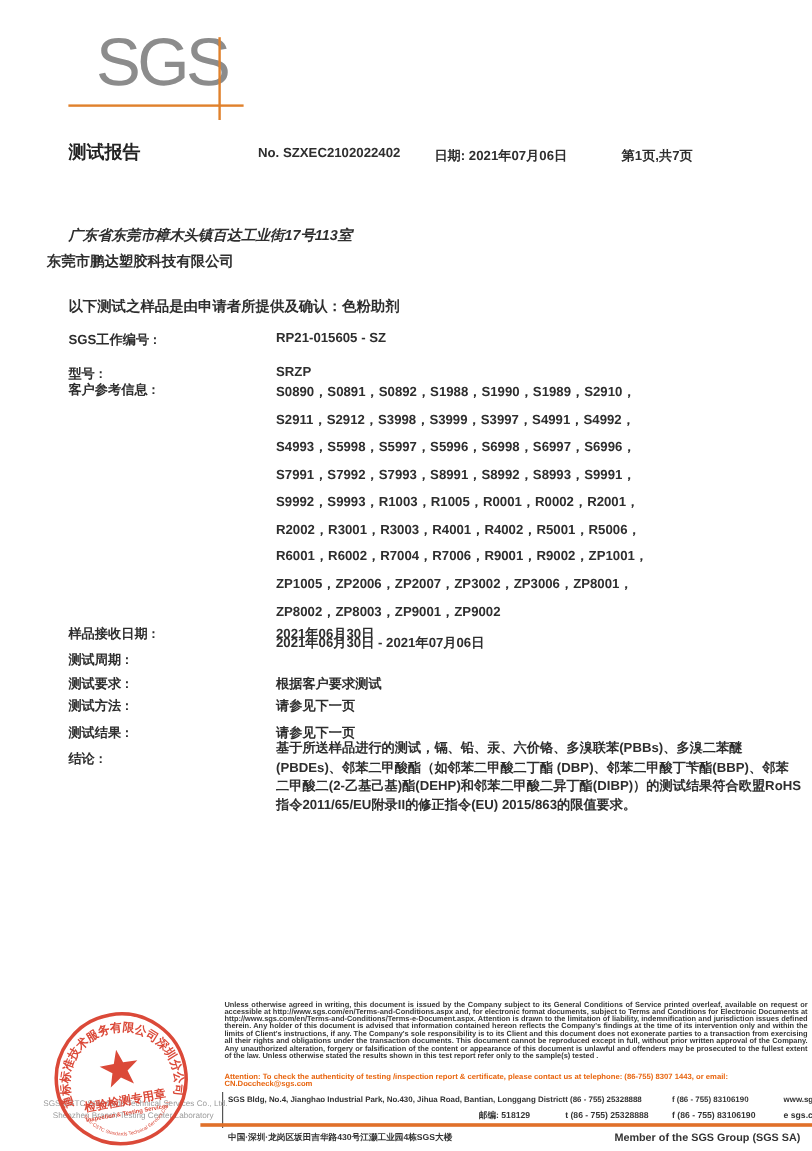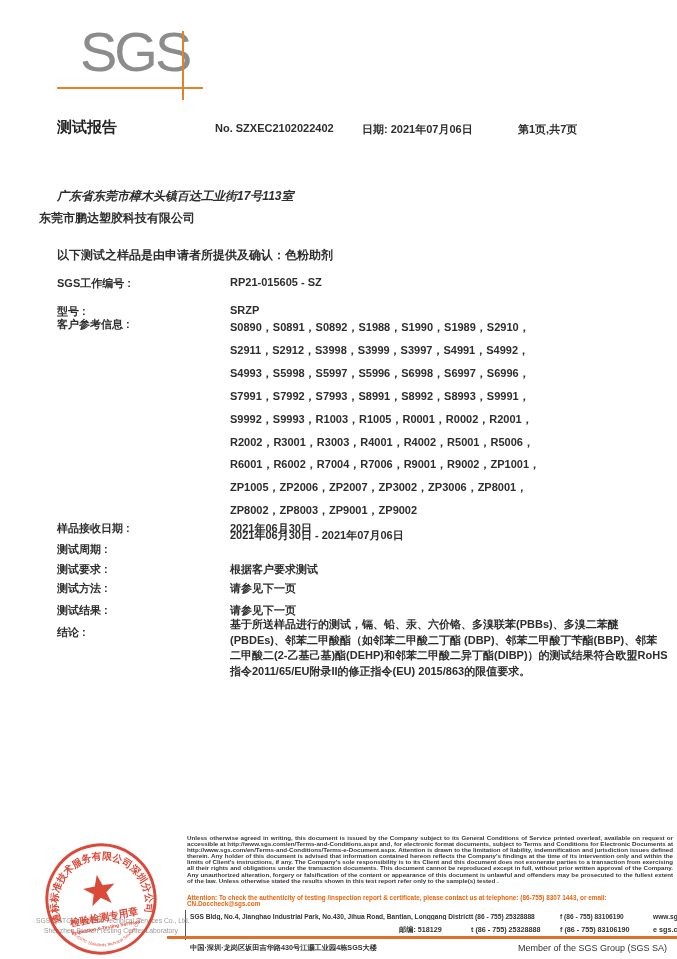--- a/index.html
+++ b/index.html
@@ -43,21 +43,21 @@
   .addr-row { position:absolute; left:190px; display:flex; white-space:nowrap; color:#333; font-weight:600; }
   .addr-row1 { top:913px; font-size:6.6px; }
   .addr-row2 { top:925px; font-size:7.2px; }
   .a-addr  { width:281px; overflow:hidden; }
   .a-addr2 { width:209px; overflow:hidden;margin-top:18px; }
   .a-postal{ width:72px; }
   .a-tel   { width:89px; }
   .a-fax   { width:93px; }
   .vline { position:absolute; left:185px; top:910px; width:1px; height:30px; background:#555; }
   .orange-rule { position:absolute; left:167px; top:936px; width:510px; height:3px; background:#e0702a; }
-  .member { position:absolute; right:10px; top:943px; font-size:9px; color:#333; font-weight:400;margin-left:22px; }
+  .member { position:absolute; right:10px; top:943px; font-size:9px; color:#333; font-weight:700;margin-left:22px; }
   .gray1 { position:absolute; left:36px; top:917px; font-size:6.8px; color:#9b9b9b; white-space:nowrap; }
   .gray2 { position:absolute; left:44px; top:927px; font-size:6.8px; color:#9b9b9b; white-space:nowrap; }
   .stamp { position:absolute; left:40px; top:840px; width:122px; height:118px; transform:rotate(-10deg); opacity:0.92; }
 </style>
 </head>
 <body>
 
 <div class="page">
 
   <div>

